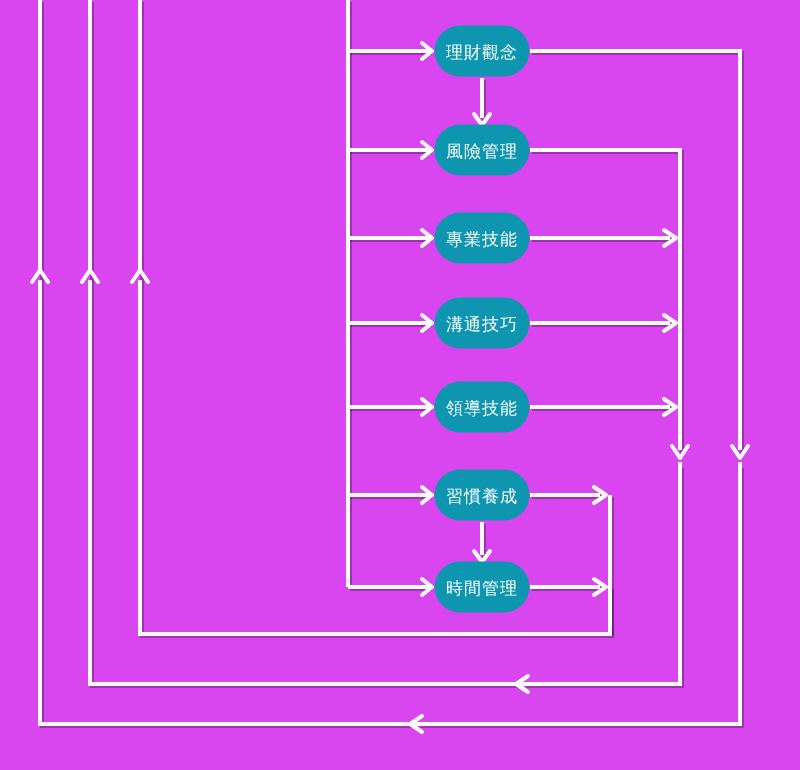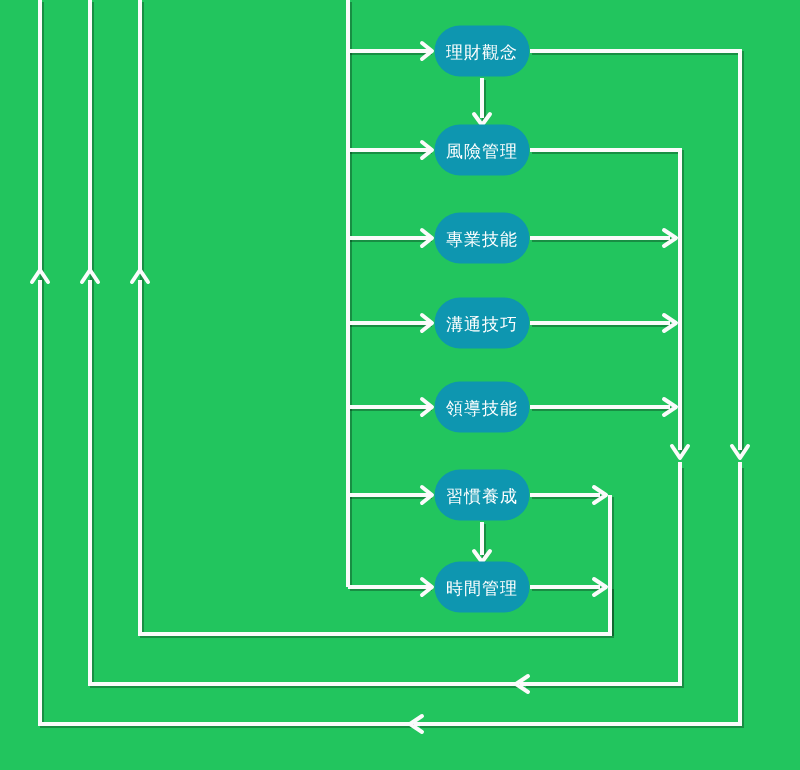--- a/index.html
+++ b/index.html
@@ -10,21 +10,21 @@
   body {
     width: 800px;
     height: 770px;
     overflow: hidden;
     font-family: "DejaVu Sans", "Liberation Sans", sans-serif;
   }
   #diagram-root {
     position: relative;
     width: 800px;
     height: 770px;
-    background: #22c55e;
+    background: #d946ef;
   }
   #flow-svg {
     position: absolute;
     top: 0;
     left: 0;
     width: 800px;
     height: 770px;
     display: block;
   }
   .node-shape {

